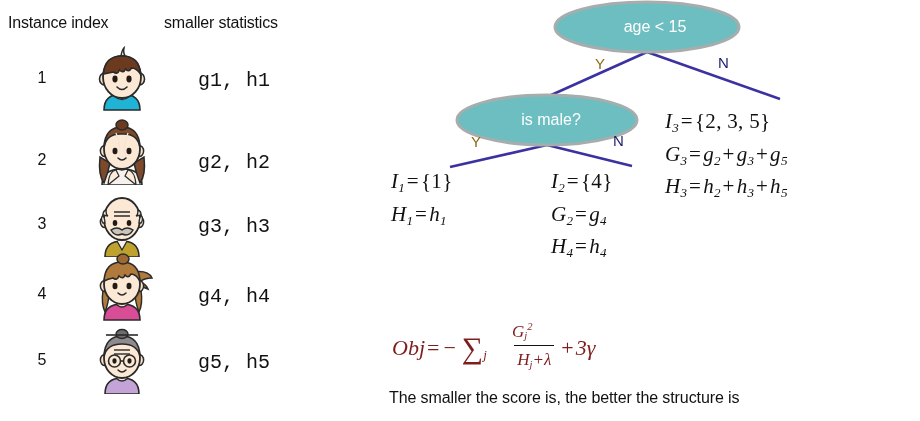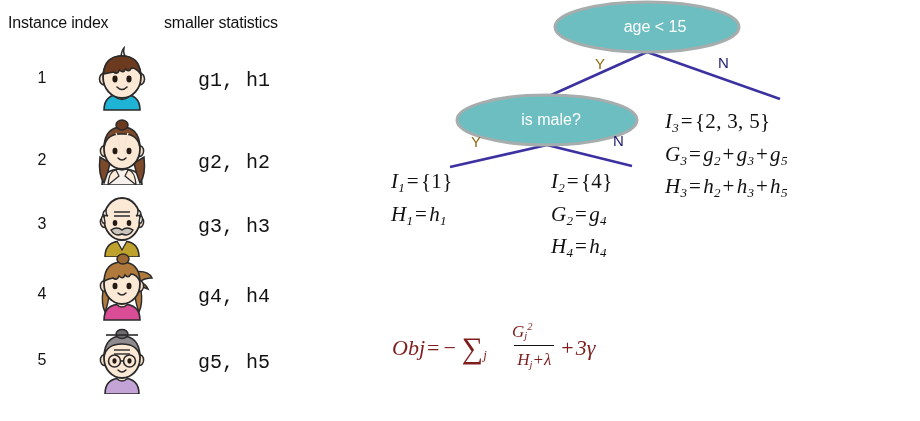--- a/index.html
+++ b/index.html
@@ -294,14 +294,15 @@
       <span class="subj">j</span>
     </span>
     <span class="frac">
       <span class="num"><span>G</span><sub>j</sub><sup>2</sup></span>
       <span class="den"><span>H</span><sub>j</sub><span>+λ</span></span>
     </span>
     <span class="op">+</span>
     <span class="it">3γ</span>
   </div>
 
+  <div id="caption">The smaller the score is, the better the structure is</div>
 
 </div>
 
 </body></html>

